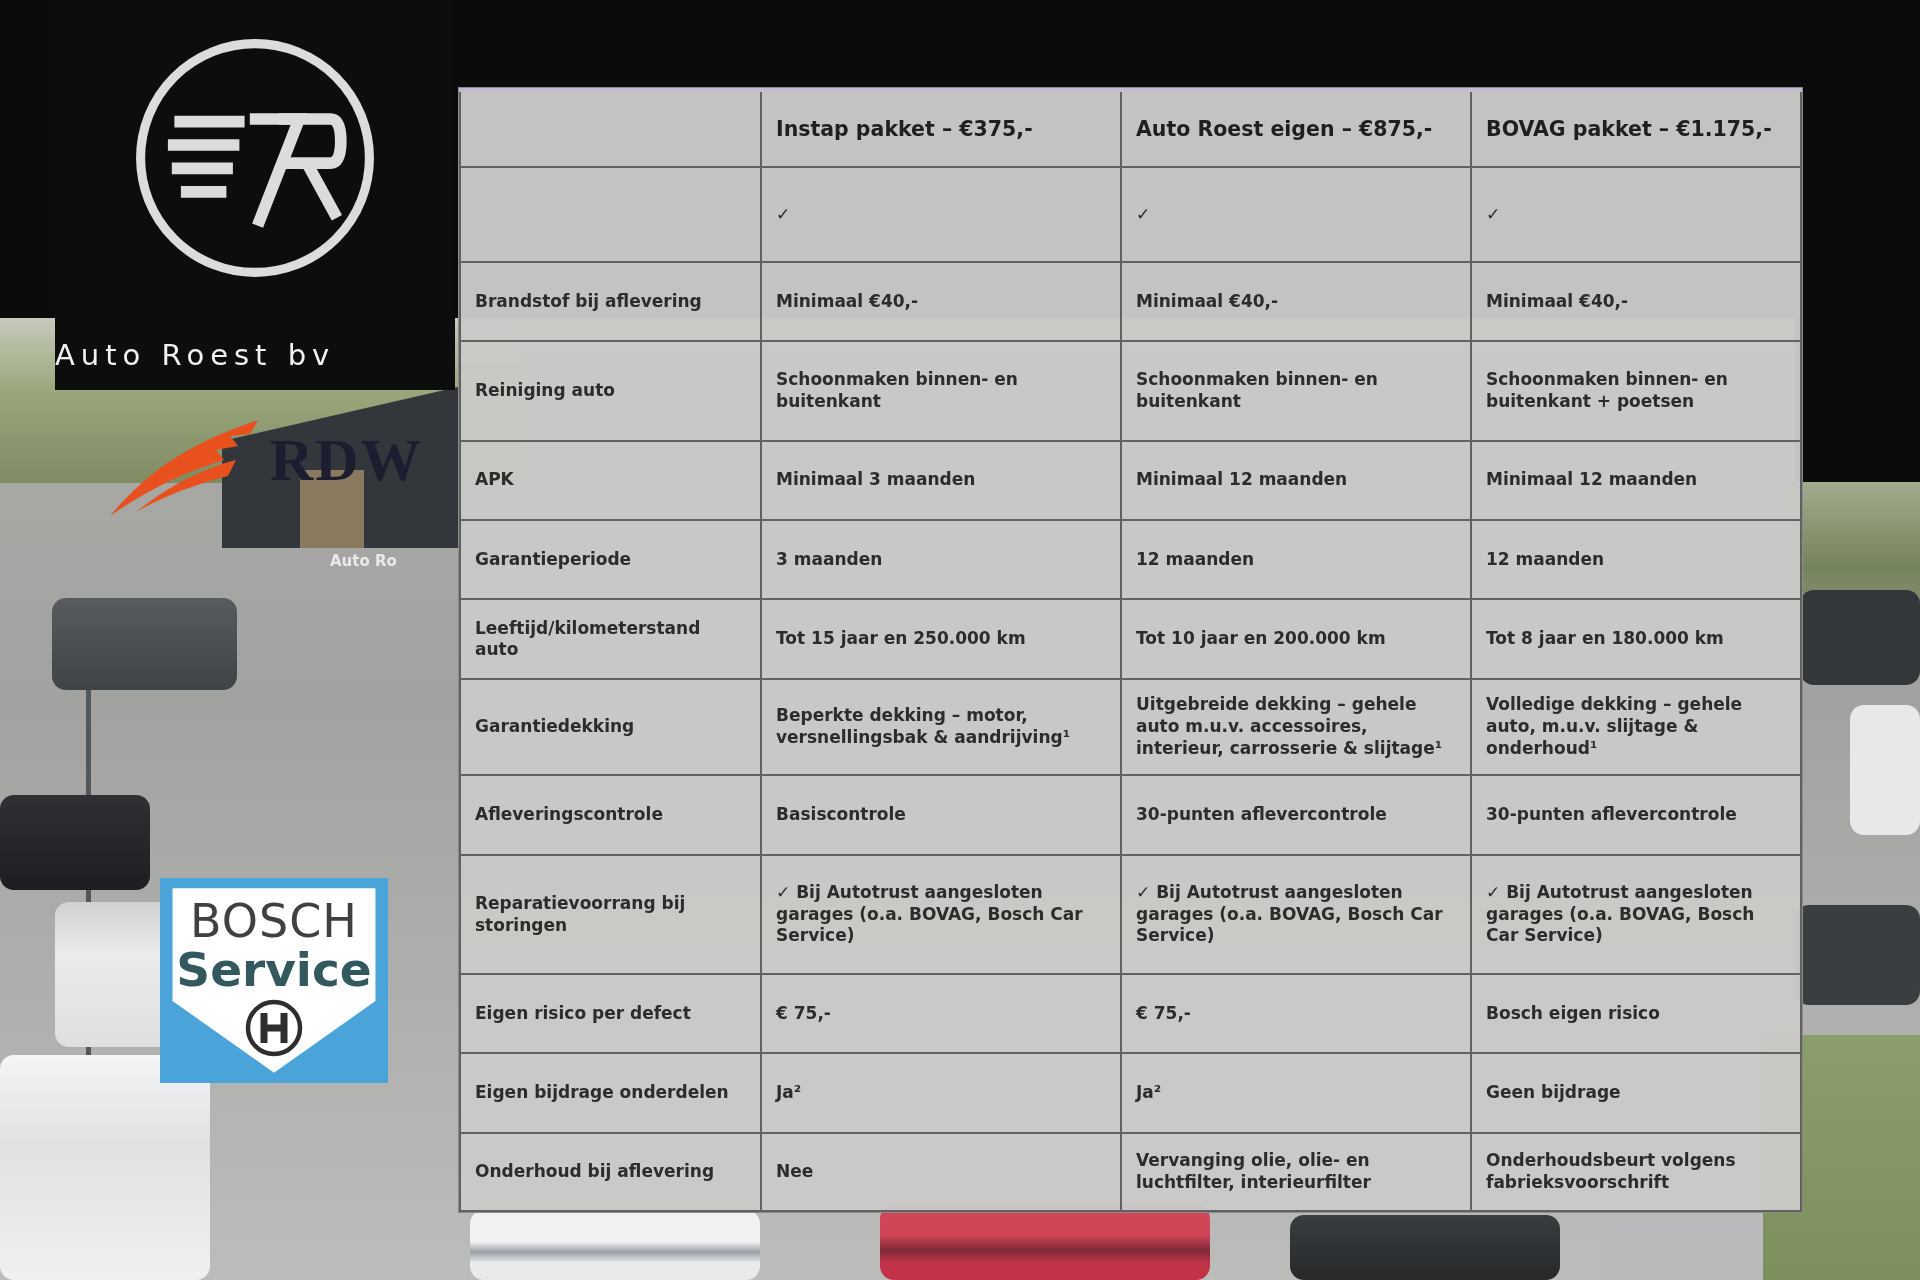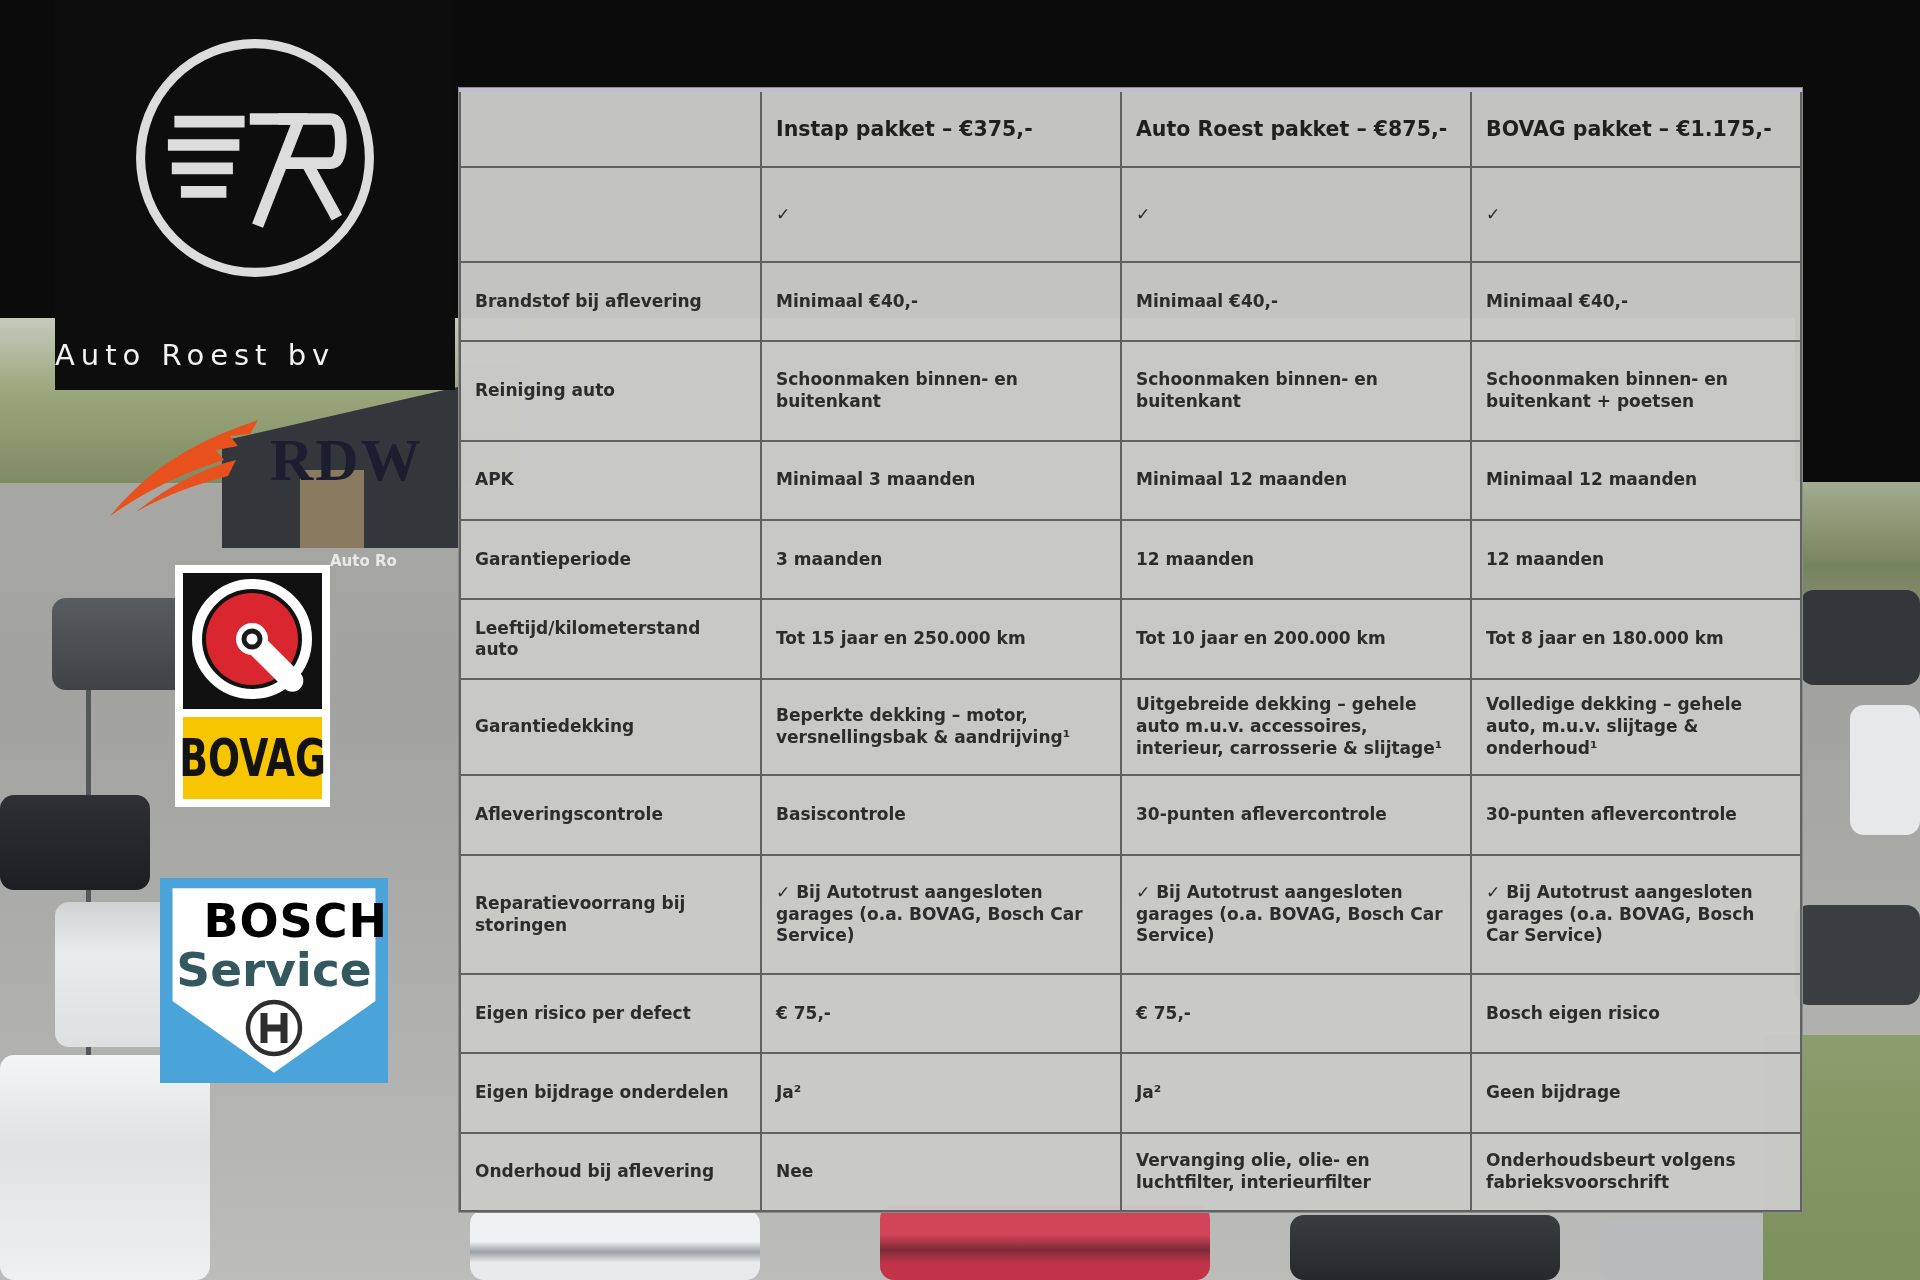--- a/index.html
+++ b/index.html
@@ -53,22 +53,22 @@
   .bovag{position:absolute;left:175px;top:565px;width:155px;height:242px;background:#fff;padding:0;}
   .bovag-emblem{position:absolute;left:8px;top:8px;width:139px;height:136px;background:#111;}
   .bovag-band{position:absolute;left:8px;bottom:8px;width:139px;height:82px;background:#f7c600;
         display:flex;align-items:center;justify-content:center;}
   .bovag-band span{font-size:41px;font-weight:bold;color:#131313;letter-spacing:0px;transform:scaleY(1.25) scaleX(.92);}
 
   
   .bosch{position:absolute;left:160px;top:878px;width:228px;height:205px;background:#4aa4d9;}
   .bosch-white{position:absolute;left:0;top:0;width:100%;height:100%;background:#fff;
         clip-path:polygon(5.5% 5%,94.5% 5%,94.5% 60%,50% 95%,5.5% 60%);}
-  .bosch-line1{position:absolute;left:0;top:16px;width:100%;text-align:right;
-        color:#000000;font-size:46px;font-weight:bold;letter-spacing:1px;}
+  .bosch-line1{position:absolute;left:0;top:16px;width:100%;text-align:center;
+        color:#404040;font-size:46px;font-weight:normal;letter-spacing:1px;}
   .bosch-line2{position:absolute;left:0;top:64px;width:100%;text-align:center;
         color:#33595e;font-size:47px;font-weight:bold;}
   .bosch svg{position:absolute;left:82px;top:118px;}
 
   
   table.pakket{position:absolute;left:459px;top:88px;width:1341px;height:1124px;
         table-layout:fixed;border-collapse:collapse;background:rgba(201,201,199,.97);
         border-top:4px solid #c6bcd2;outline:1px solid #8b8b8b;}
   table.pakket th,table.pakket td{border:2px solid #616161;padding:8px 14px;
         vertical-align:middle;text-align:left;color:#2c2c2c;font-weight:bold;
@@ -125,34 +125,20 @@
   </div>
 
   <div class="rdw">
     <svg width="160" height="110" viewBox="0 0 160 110">
       <path fill="#e8511d" d="M2 100 C34 62,72 30,150 4 L142 18 L122 20 L130 30 L108 34 L116 44 C76 56,36 76,2 100 Z"></path>
       <path fill="#e8511d" d="M28 96 C60 70,96 52,128 44 L120 60 C88 68,56 80,28 96 Z"></path>
     </svg>
     <span class="rdw-text">RDW</span>
   </div>
 
-  <div class="bovag">
-    <div class="bovag-emblem">
-      <svg width="139" height="136" viewBox="0 0 139 136">
-        <circle cx="69" cy="66" r="55" fill="none" stroke="#ffffff" stroke-width="10"></circle>
-        <circle cx="69" cy="66" r="46" fill="#d9262f"></circle>
-        <rect x="66" y="56" width="72" height="22" rx="11" fill="#ffffff" transform="rotate(45 69 66)"></rect>
-        <circle cx="69" cy="66" r="16" fill="#ffffff"></circle>
-        <circle cx="69" cy="66" r="8" fill="none" stroke="#1a1a1a" stroke-width="5"></circle>
-      </svg>
-    </div>
-    <div class="bovag-band">
-      <span>BOVAG</span>
-    </div>
-  </div>
 
   <div class="bosch">
     <div class="bosch-white"></div>
     <div class="bosch-line1">BOSCH</div>
     <div class="bosch-line2">Service</div>
     <svg width="64" height="64" viewBox="0 0 64 64">
       <circle cx="32" cy="32" r="26" fill="none" stroke="#2e2e2e" stroke-width="4.5"></circle>
       <path d="M22 17 v30 M42 17 v30 M22 32 h20" fill="none" stroke="#2e2e2e" stroke-width="7"></path>
     </svg>
   </div>
@@ -161,21 +147,21 @@
     <colgroup>
         <col style="width:301px">
         <col style="width:360px">
         <col style="width:350px">
         <col style="width:330px">
       </colgroup>
     <thead>
       <tr class="rh">
         <th></th>
         <th>Instap pakket – €375,-</th>
-        <th>Auto Roest pakket – €875,-</th>
+        <th>Auto Roest eigen – €875,-</th>
         <th>BOVAG pakket – €1.175,-</th>
       </tr>
     </thead>
     <tbody>
       <tr class="rchk">
         <td></td>
         <td>✓</td>
         <td>✓</td>
         <td>✓</td>
       </tr>

